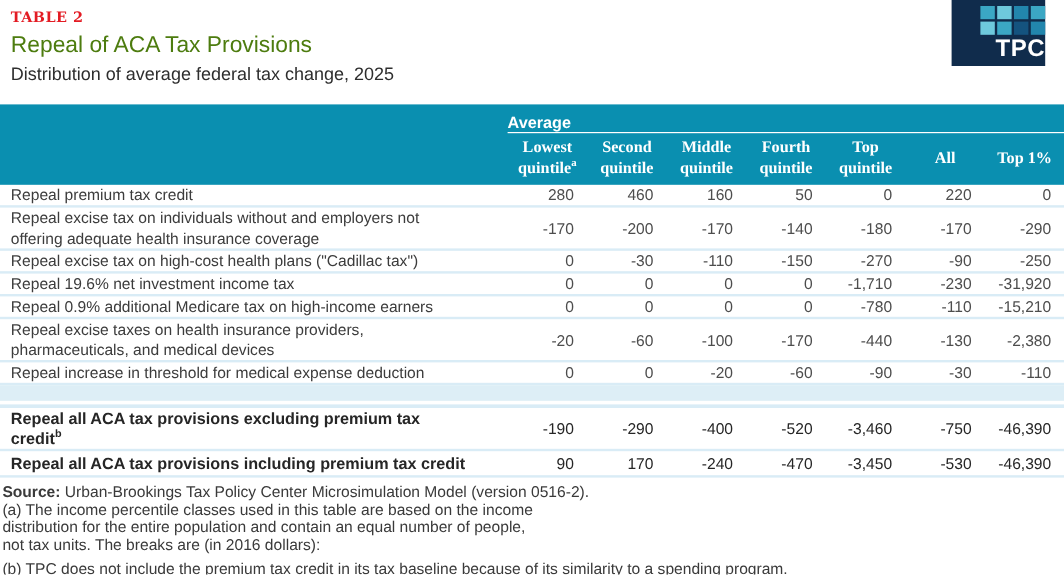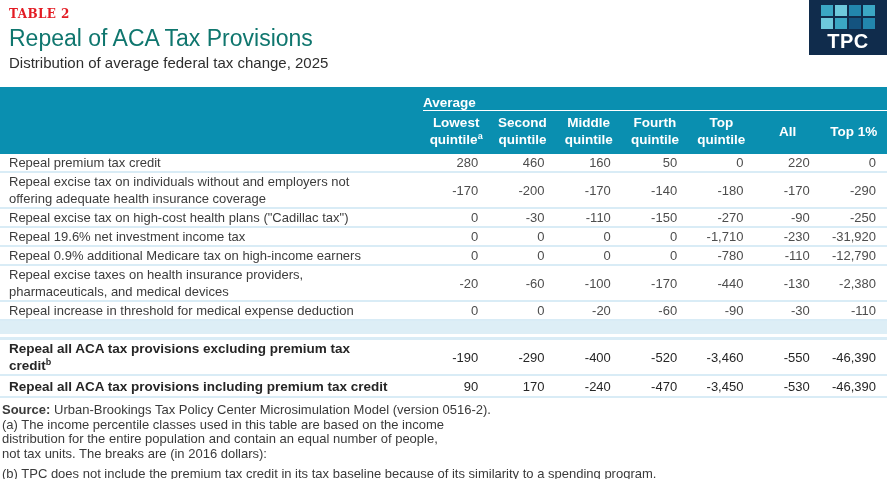--- a/index.html
+++ b/index.html
@@ -6,44 +6,44 @@
   .page{
     width:887px;height:479px;position:relative;overflow:hidden;background:#fff;
     font-family:"Liberation Sans",sans-serif;color:#3c3c3c;
   }
   
   .hdr{padding:7px 12px 0 9px;}
   .table-label{
     font-family:"DejaVu Serif",serif;font-weight:bold;font-size:12px;
     color:var(--accent_red,#e31b23);letter-spacing:.4px;
   }
-  .title{font-size:23px;color:#0f766e;margin-top:4px;line-height:26px;}
+  .title{font-size:19px;color:#4d7c0f;margin-top:4px;line-height:26px;}
   .subtitle{font-size:15px;color:#2e2e2e;margin-top:3px;line-height:18px;}
   
   .logo{
-    position:absolute;top:0;right:0;width:78px;height:55px;
+    position:absolute;top:0;right:16px;width:78px;height:55px;
     background:var(--logo_navy,#102c4c);display:flex;flex-direction:column;
-    align-items:center;justify-content:flex-start;padding-top:5px;box-sizing:border-box;
+    align-items:flex-end;justify-content:flex-start;padding-top:5px;box-sizing:border-box;
   }
   .logo-grid{display:grid;grid-template-columns:repeat(4,12px);grid-auto-rows:11px;gap:2px;}
   .logo-grid div{background:#3ba7c4;}
   .logo-grid div:nth-child(2){background:#6ec9dc;}
   .logo-grid div:nth-child(3){background:#2286ad;}
   .logo-grid div:nth-child(5){background:#6ec9dc;}
   .logo-grid div:nth-child(7){background:#14537f;}
   .logo-grid div:nth-child(8){background:#2286ad;}
   .logo-text{color:#fff;font-weight:bold;font-size:20px;letter-spacing:.5px;line-height:25px;}
   
   .thead{background:var(--header_teal,#0a8fb0);color:#fff;margin-top:15px;}
   .avg-row{display:grid;grid-template-columns:423px 1fr;height:21px;}
   .avg-cell{
     font-weight:bold;font-size:13.5px;padding-top:8px;box-sizing:border-box;
     border-bottom:1px solid #fff;
   }
-  .cols-row{display:grid;grid-template-columns:423px repeat(7,1fr);height:46px;}
+  .cols-row{display:grid;grid-template-columns:423px repeat(7,1fr);height:46px;font-family:Liberation Serif, serif;}
   .col-h{
     display:flex;flex-direction:column;align-items:center;justify-content:center;
     font-weight:bold;font-size:13.5px;line-height:17px;text-align:center;
   }
   sup{font-size:9px;line-height:0;}
   
   .row{
     display:grid;grid-template-columns:423px repeat(7,1fr);
     border-bottom:2px solid var(--row_separator,#d9ecf6);align-items:center;
   }
@@ -171,21 +171,21 @@
     </div>
 
     <div class="row">
       <div class="cell label">Repeal 0.9% additional Medicare tax on high-income earners</div>
       <div class="cell val">0</div>
       <div class="cell val">0</div>
       <div class="cell val">0</div>
       <div class="cell val">0</div>
       <div class="cell val">-780</div>
       <div class="cell val">-110</div>
-      <div class="cell val">-12,790</div>
+      <div class="cell val">-15,210</div>
     </div>
 
     <div class="row">
       <div class="cell label">Repeal excise taxes on health insurance providers, pharmaceuticals, and medical devices</div>
       <div class="cell val">-20</div>
       <div class="cell val">-60</div>
       <div class="cell val">-100</div>
       <div class="cell val">-170</div>
       <div class="cell val">-440</div>
       <div class="cell val">-130</div>
@@ -206,21 +206,21 @@
     <div class="spacer-row"></div>
 
     <div class="totals">
       <div class="row">
         <div class="cell label"><span>Repeal all ACA tax provisions excluding premium tax credit</span><sup>b</sup></div>
         <div class="cell val">-190</div>
         <div class="cell val">-290</div>
         <div class="cell val">-400</div>
         <div class="cell val">-520</div>
         <div class="cell val">-3,460</div>
-        <div class="cell val">-550</div>
+        <div class="cell val">-750</div>
         <div class="cell val">-46,390</div>
       </div>
       <div class="row">
         <div class="cell label">Repeal all ACA tax provisions including premium tax credit</div>
         <div class="cell val">90</div>
         <div class="cell val">170</div>
         <div class="cell val">-240</div>
         <div class="cell val">-470</div>
         <div class="cell val">-3,450</div>
         <div class="cell val">-530</div>

